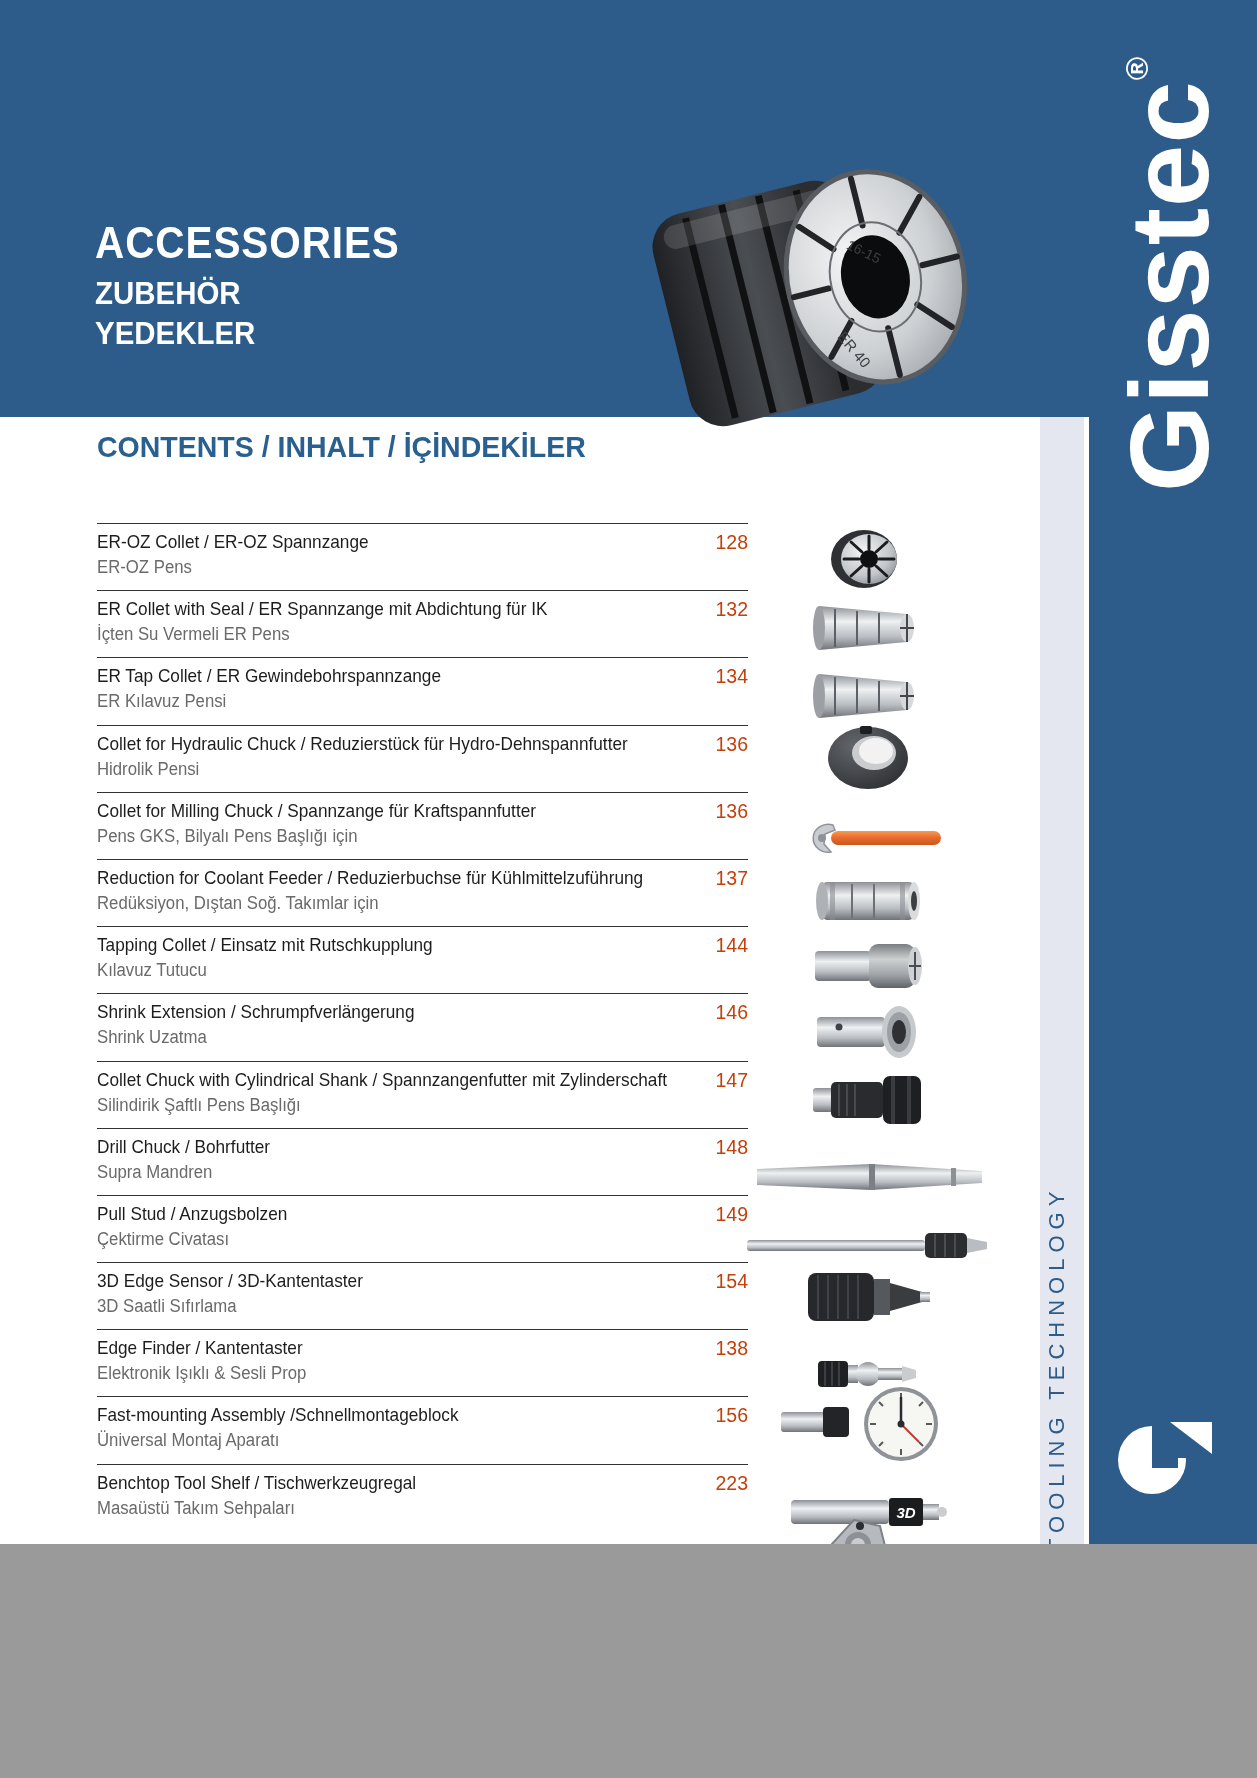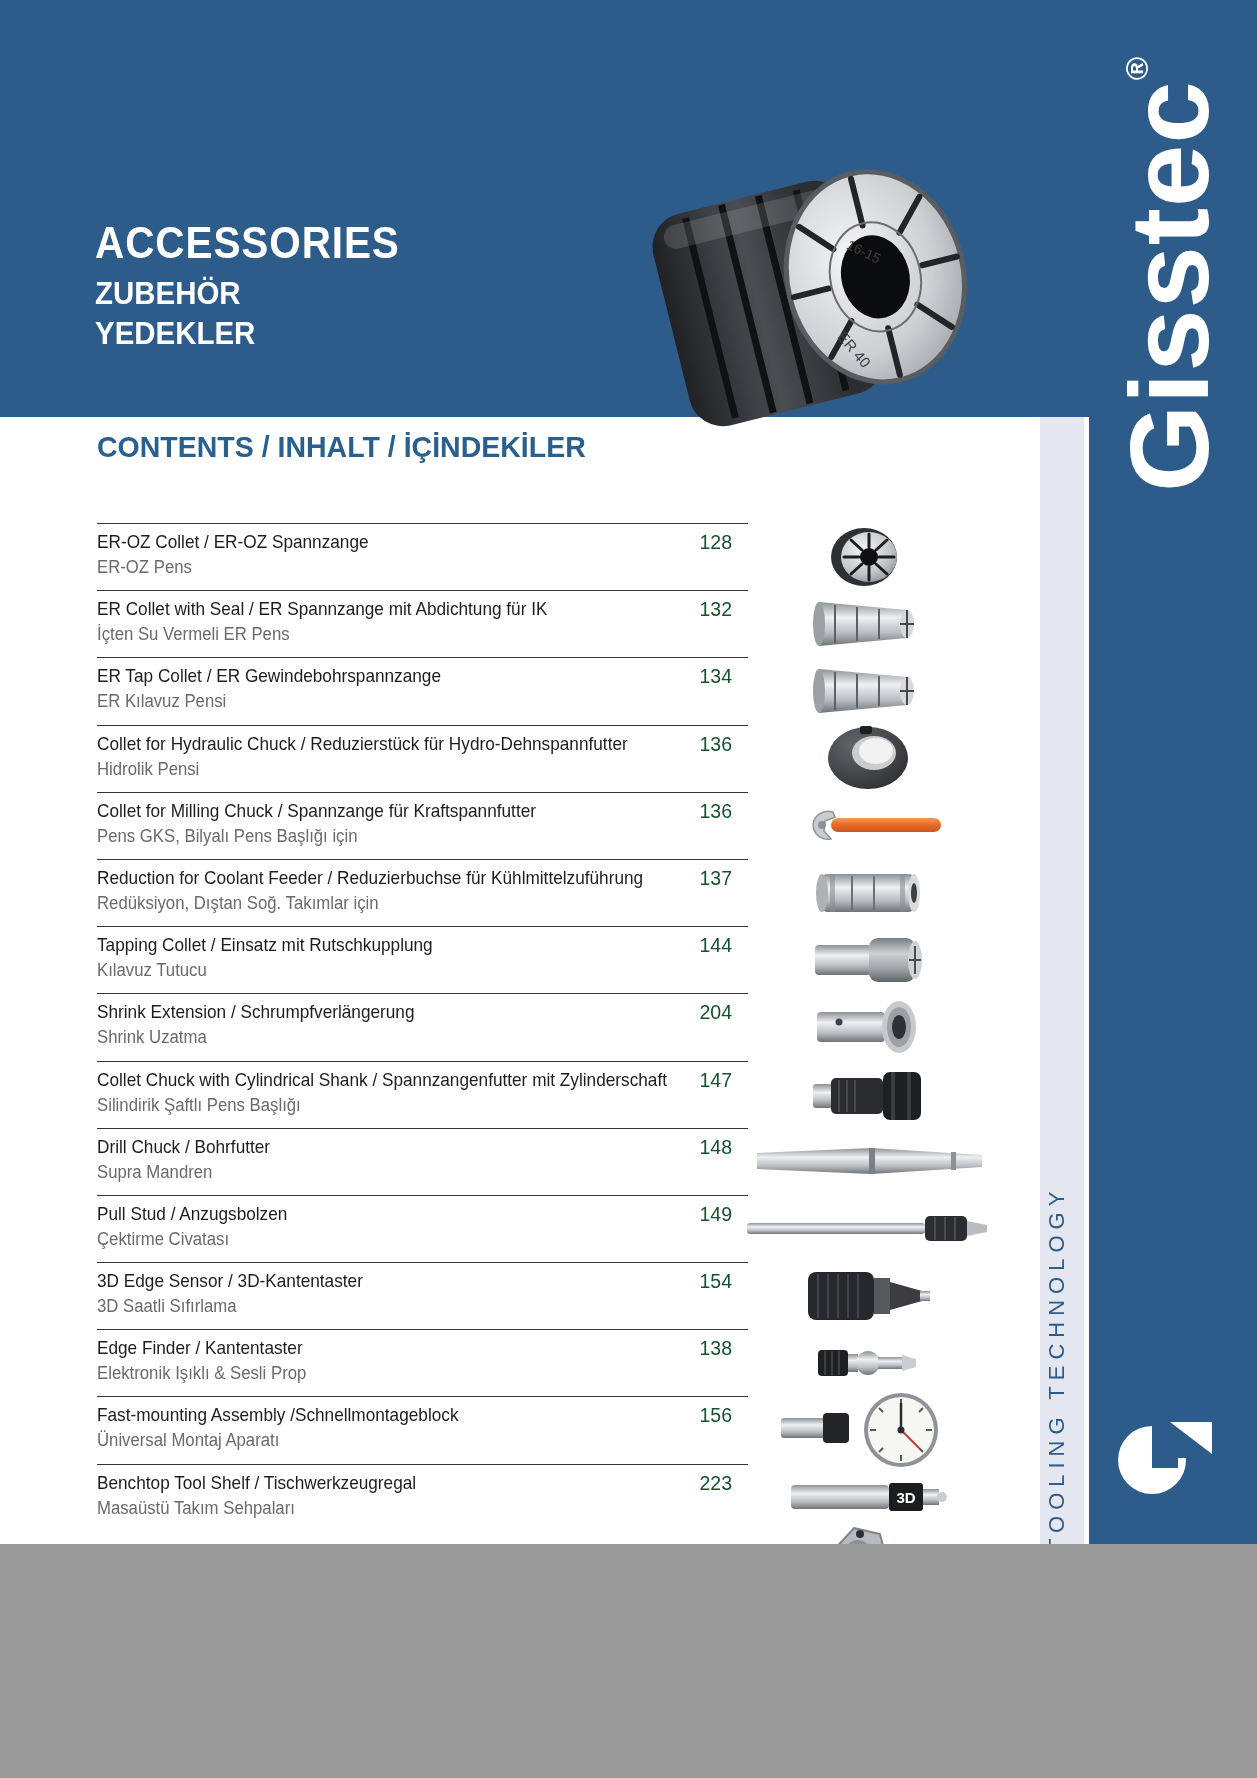--- a/index.html
+++ b/index.html
@@ -24,23 +24,23 @@
   .glogo{position:absolute;left:1118px;top:1420px;}
   
   .toc-heading{position:absolute;left:97px;top:430px;color:#2a608f;font-size:30px;font-weight:bold;
                white-space:nowrap;transform:scaleX(0.95);transform-origin:left top;}
   .toc-list{position:absolute;left:97px;top:523px;width:651px;}
   .toc-row{position:relative;height:67.2px;border-top:1.5px solid #333;box-sizing:border-box;}
   .toc-title{position:absolute;top:7px;left:0;font-size:18.5px;color:#1d1d1d;white-space:nowrap;
              transform:scaleX(0.93);transform-origin:left top;}
   .toc-sub{position:absolute;top:33px;left:0;font-size:18px;color:#6a6a6a;white-space:nowrap;
            transform:scaleX(0.93);transform-origin:left top;}
-  .toc-page{position:absolute;top:7px;right:16px;font-size:19.5px;color:#14532d;}
+  .toc-page{position:absolute;top:7px;right:0;font-size:19.5px;color:#c2410c;}
   .toc-thumbs{position:absolute;left:742px;top:523px;width:252px;}
-  .thumb-row{height:67.2px;display:flex;align-items:center;justify-content:center;}
+  .thumb-row{height:67.2px;display:flex;align-items:flex-end;justify-content:center;font-style:italic;}
   .hero{position:absolute;left:650px;top:145px;}
 </style>
 </head>
 <body>
 
 <div id="page">
 
   <div class="header-band"></div>
   <div class="side-band"></div>
   <div class="side-strip"></div>
@@ -137,21 +137,21 @@
         <span class="toc-page">137</span>
       </div>
       <div class="toc-row">
         <span class="toc-title">Tapping Collet / Einsatz mit Rutschkupplung</span>
         <span class="toc-sub">Kılavuz Tutucu</span>
         <span class="toc-page">144</span>
       </div>
       <div class="toc-row">
         <span class="toc-title">Shrink Extension / Schrumpfverlängerung</span>
         <span class="toc-sub">Shrink Uzatma</span>
-        <span class="toc-page">204</span>
+        <span class="toc-page">146</span>
       </div>
       <div class="toc-row">
         <span class="toc-title">Collet Chuck with Cylindrical Shank / Spannzangenfutter mit Zylinderschaft</span>
         <span class="toc-sub">Silindirik Şaftlı Pens Başlığı</span>
         <span class="toc-page">147</span>
       </div>
       <div class="toc-row">
         <span class="toc-title">Drill Chuck / Bohrfutter</span>
         <span class="toc-sub">Supra Mandren</span>
         <span class="toc-page">148</span>

